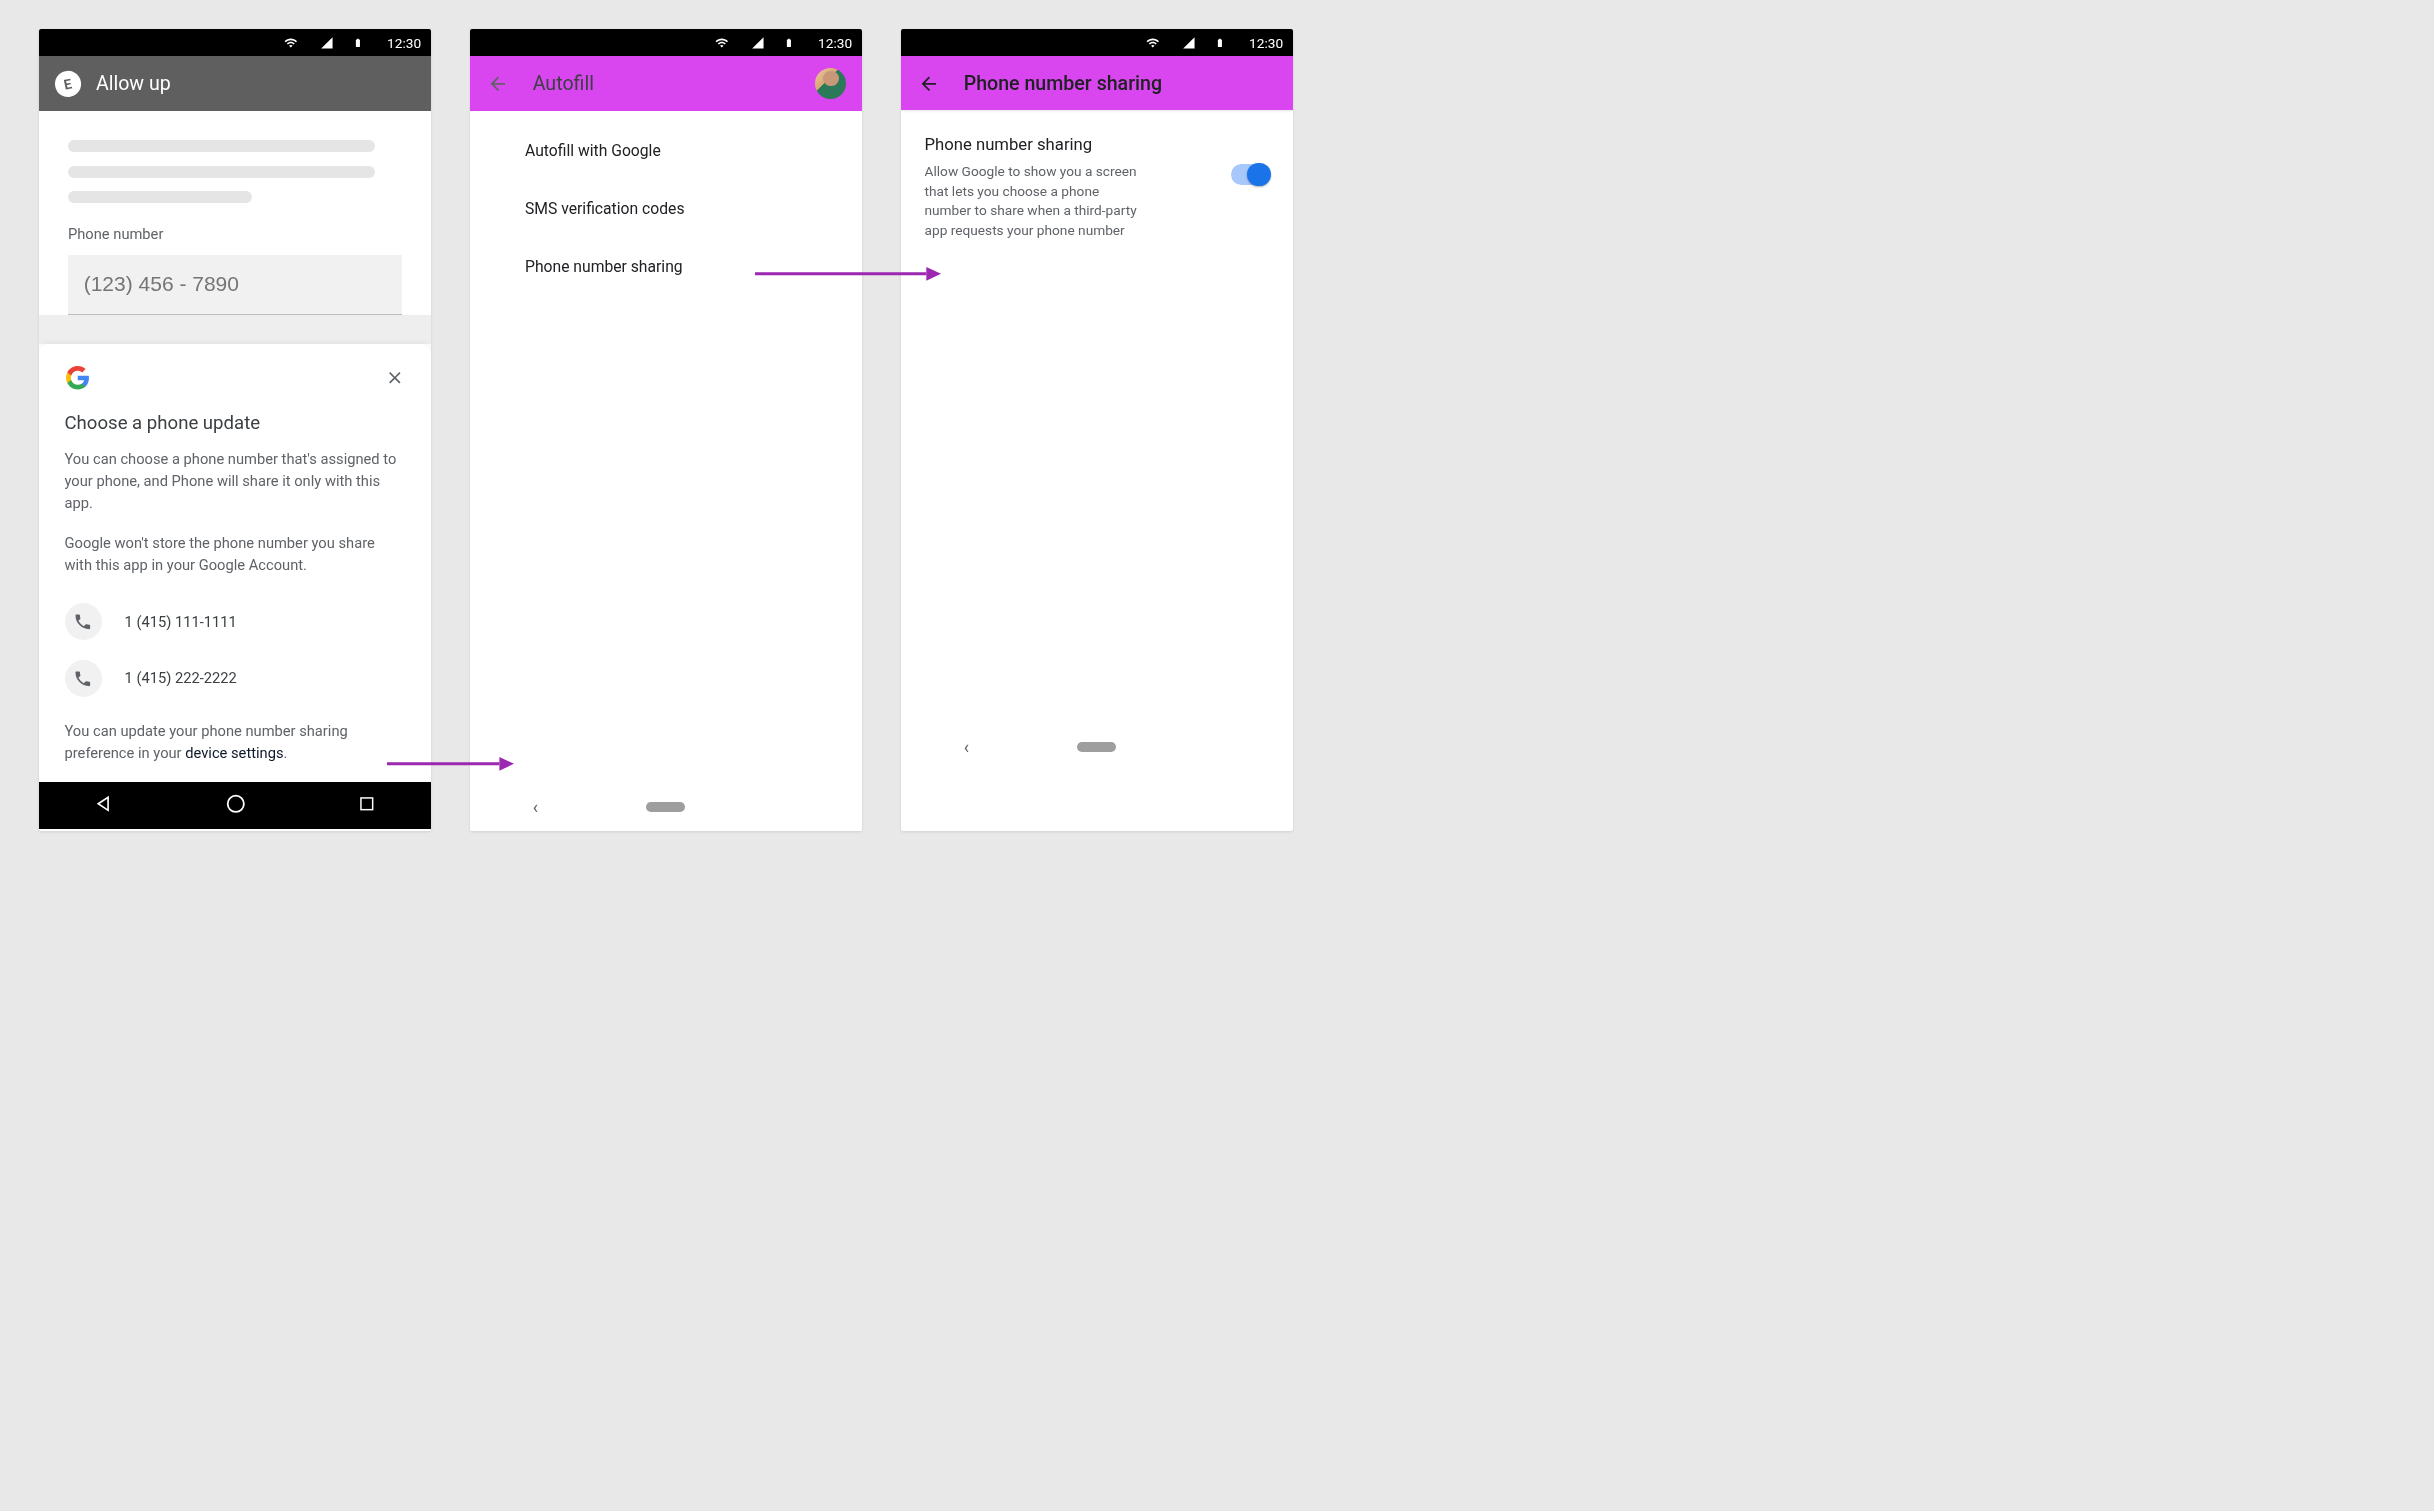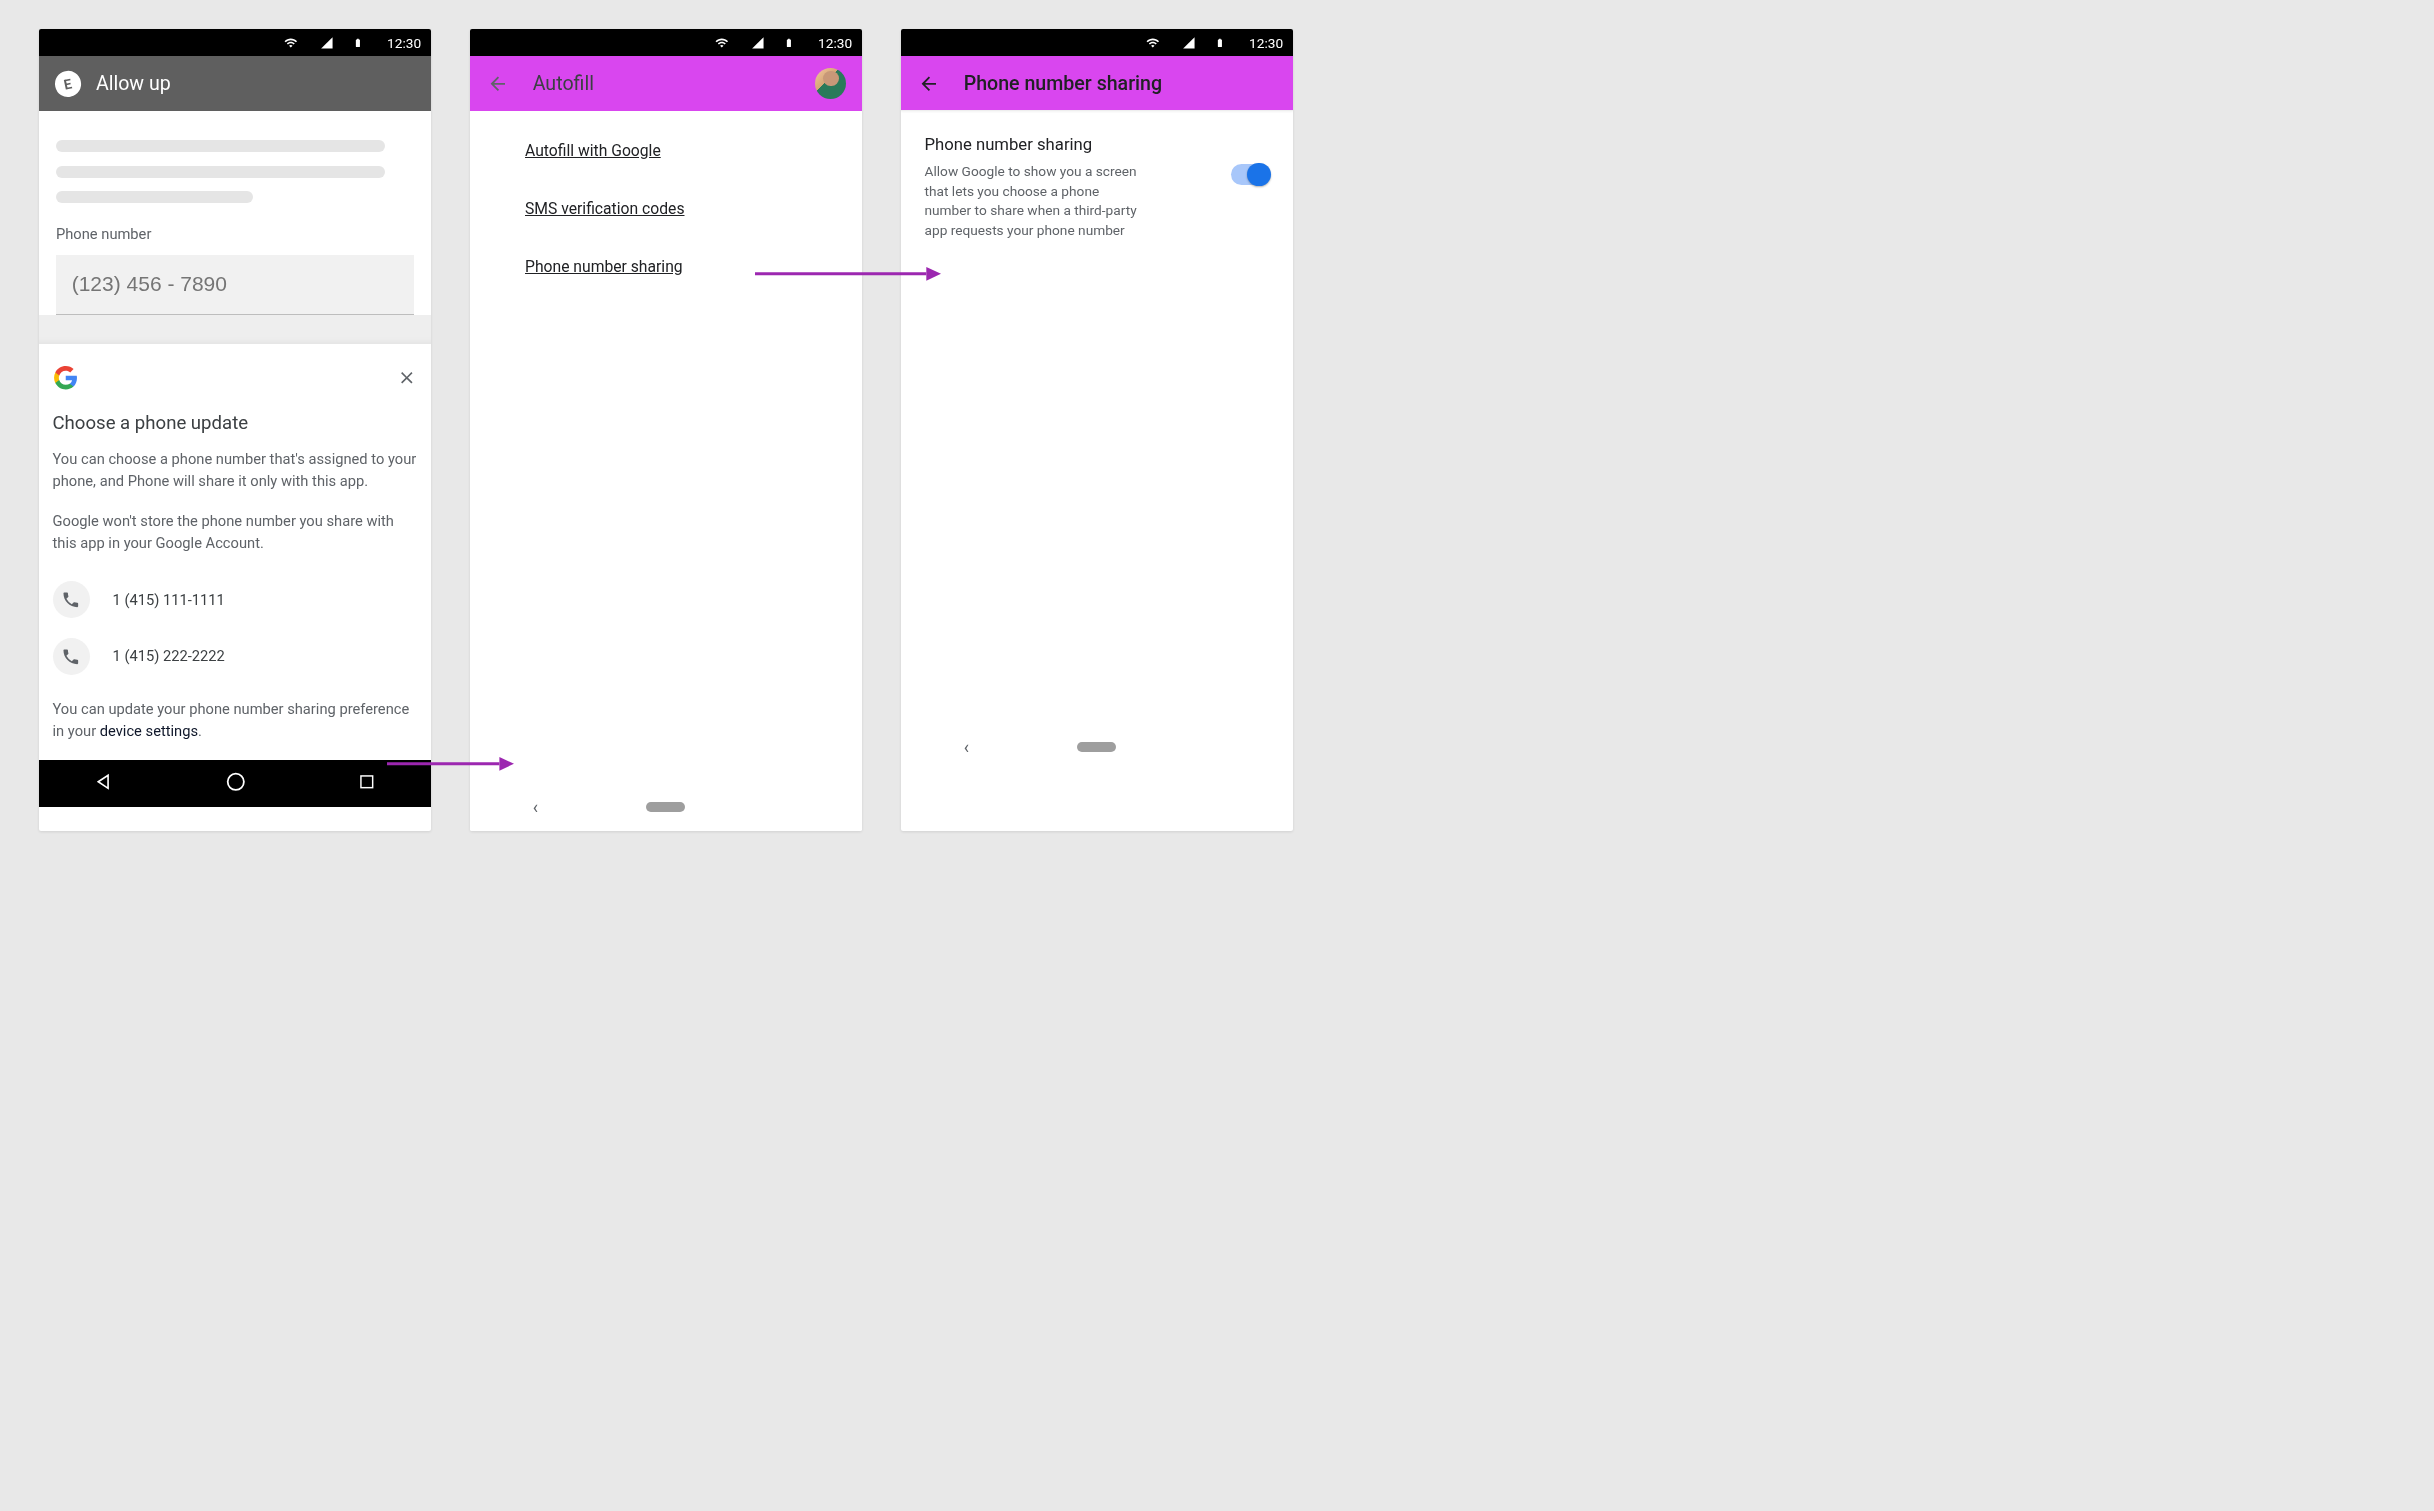--- a/index.html
+++ b/index.html
@@ -80,21 +80,21 @@
       width: 31px; height: 31px; border-radius: 50%;
       background: linear-gradient(135deg, #f4c7a1 0%, #d4a574 40%, #2a7a5a 40%, #2a7a5a 100%);
       position: relative;
       overflow: hidden;
     }
     .avatar::before{
       content:''; position:absolute; top:2.9px; left:7.8px; width:15.7px; height:15.7px; border-radius:50%;
       background:#c89878;
     }
     
-    .signup-body { padding: 29px 17px 0; }
+    .signup-body { padding: 29px 29px 0; }
     .placeholder-line {
       height: 11.8px;
       background: #e5e5e5;
       border-radius: 5.9px;
       margin-bottom: 13.7px;
     }
     .pl-1 { width: 92%; }
     .pl-2 { width: 92%; }
     .pl-3 { width: 55%; }
     .field-label { color:#5f6368; font-size:14.7px; margin: 21.6px 0 11.8px; }
@@ -146,21 +146,20 @@
     .nav-bar-light .chev { color:#5f6368; font-size:17.6px; width:39px; text-align:center; }
     .nav-pill { width: 39px; height: 9.8px; border-radius: 4.9px; background:#9e9e9e; }
     .nav-bar-light .empty { width:39px; }
     
     .settings-list { padding: 9.8px 0 0 55px; }
     .settings-item {
       padding: 19.6px 15.7px 19.6px 0;
       font-size: 15.7px;
       color:#202124;
       cursor:pointer;
-      text-decoration:underline;
     }
     .detail-area { padding: 23.5px 23.5px; }
     .setting-row { display:flex; gap: 19.6px; align-items:flex-start; }
     .setting-text { flex: 1; }
     .setting-title { font-size: 16.7px; color:#202124; margin-bottom: 7.8px; }
     .setting-desc { font-size: 13.7px; color:#5f6368; line-height: 1.45; max-width: 216px; }
     .switch {
       width: 39px; height: 21.6px; border-radius: 10.8px; background:#a8c7fa; position:relative; cursor:pointer;
       margin-top: 29px;
     }

